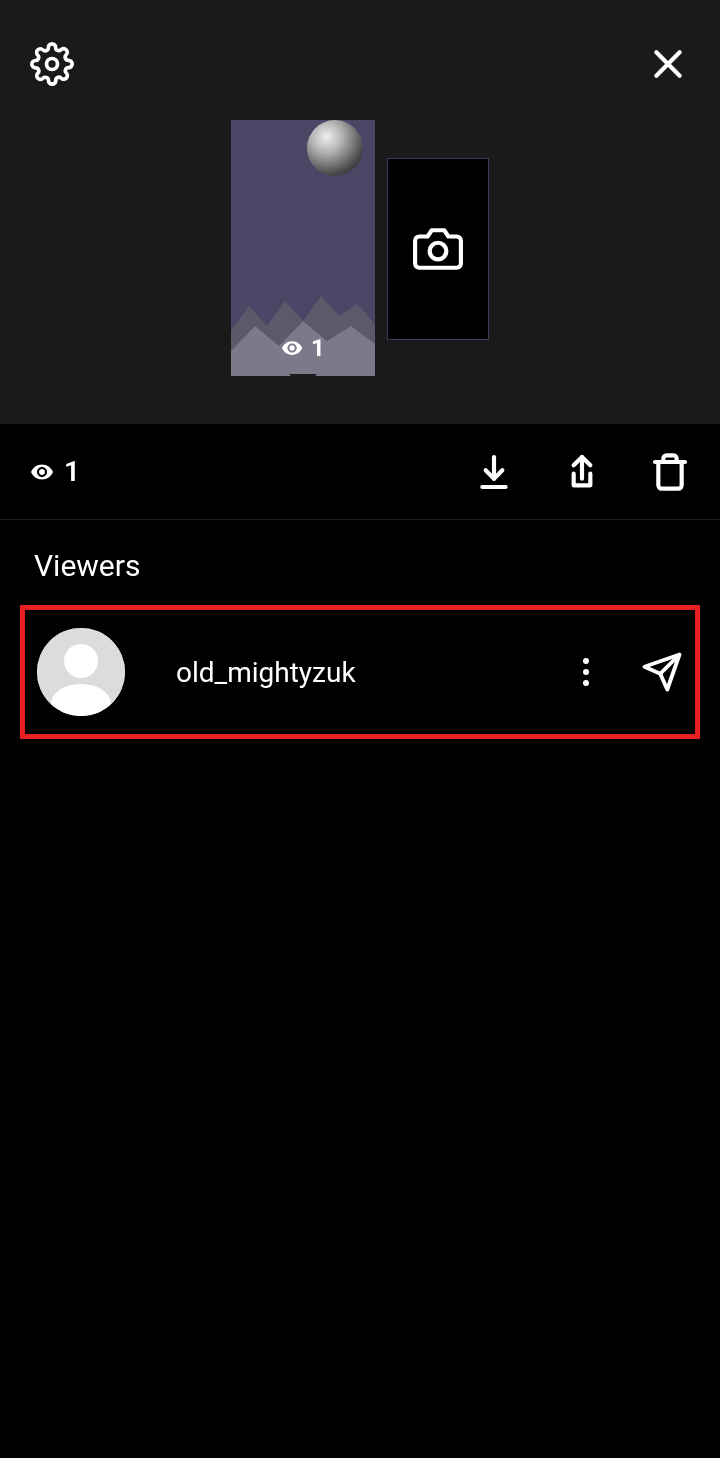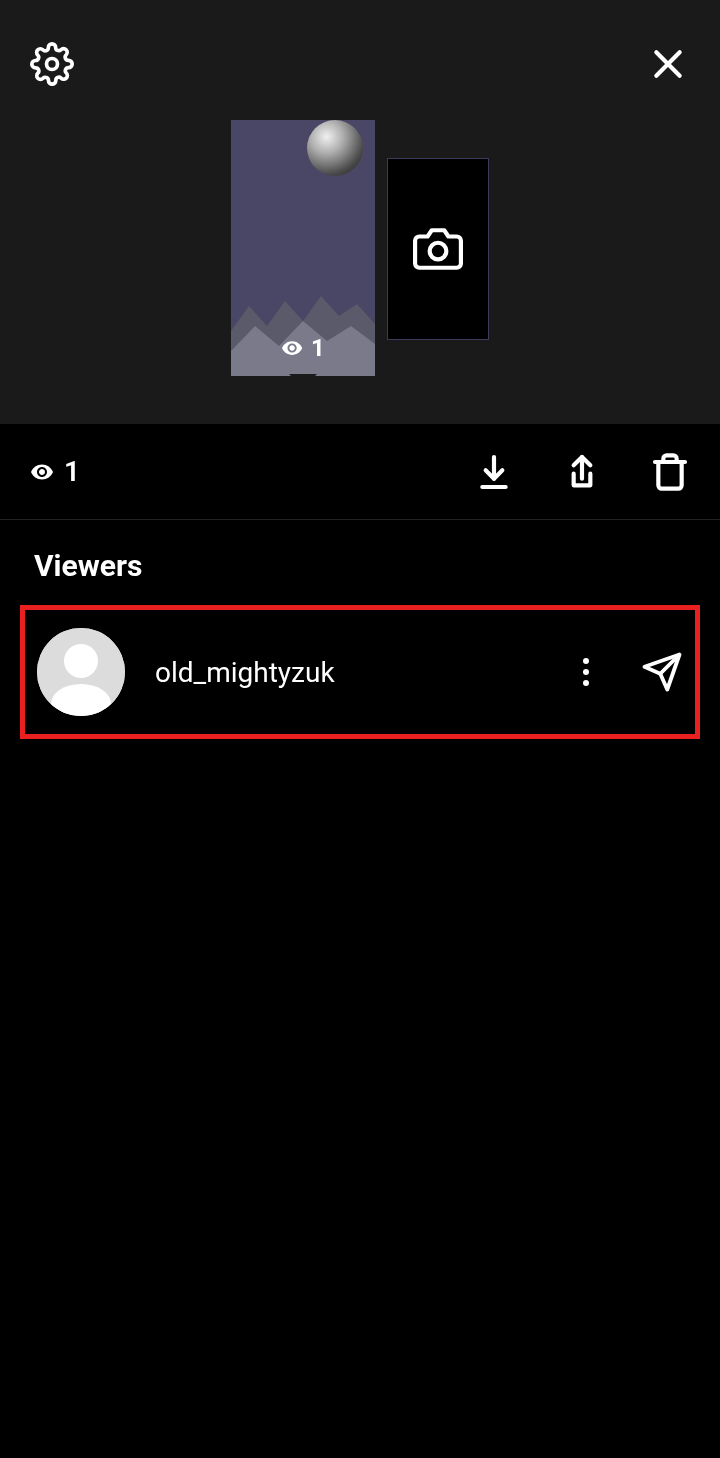--- a/index.html
+++ b/index.html
@@ -140,32 +140,33 @@
       display: flex;
       align-items: center;
       justify-content: center;
       cursor: pointer;
     }
     .viewers-section {
       padding: 28px 34px 0;
     }
     .viewers-title {
       font-size: 30px;
-      font-weight: 700;
+      font-weight: 400;
       color: #ffffff;
       margin-bottom: 22px;
     }
     .viewer-row {
       display: flex;
       align-items: center;
       padding: 14px 0;
       border: 5px solid #e82020;
       padding: 18px 12px;
       margin-left: -14px;
       margin-right: -14px;
+      gap: 21px;
     }
     .avatar {
       width: 88px;
       height: 88px;
       border-radius: 50%;
       background: #dcdcdc;
       display: flex;
       align-items: flex-end;
       justify-content: center;
       overflow: hidden;

